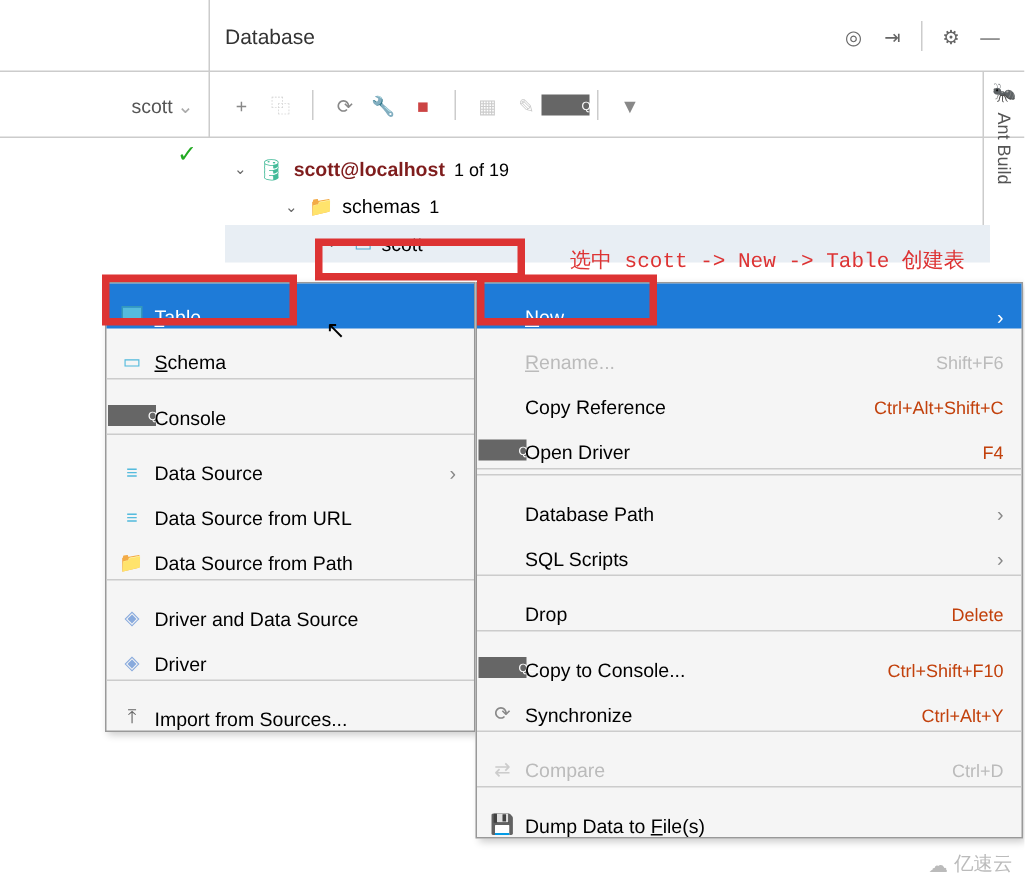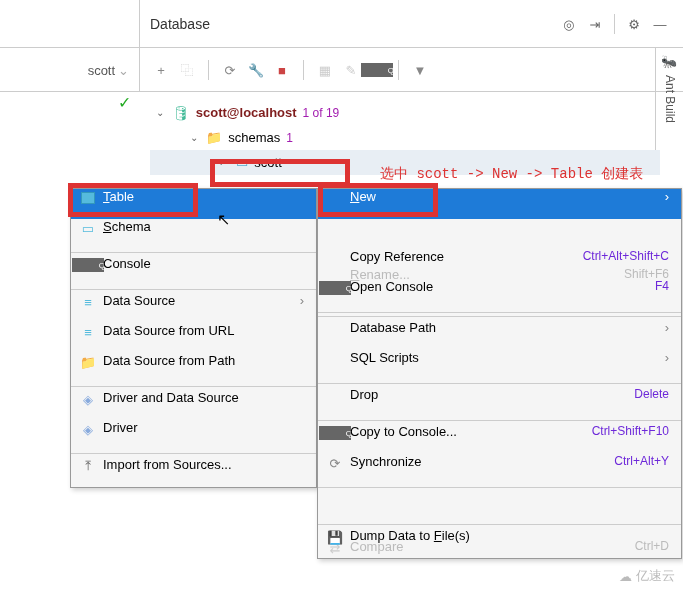--- a/index.html
+++ b/index.html
@@ -15,31 +15,31 @@
 .scott-chip { color:#555; display:flex; align-items:center; gap:3px; }
 .r2right { flex:1; height:44px; display:flex; align-items:center; padding:0 10px; gap:4px; }
 .miniicon { width:22px; height:22px; display:flex; align-items:center; justify-content:center; color:#888; }
 .check { position:absolute; left:118px; top:93px; color:#2a2; font-size:16px; }
 .tree { position:absolute; left:150px; top:100px; width:510px; }
 .trow { height:25px; display:flex; align-items:center; gap:6px; padding-left:6px; }
 .chev { width:10px; color:#666; font-size:10px; }
 .dbicon { color:#4b9; font-size:14px; }
 .foldericon { color:#5ac; font-size:13px; }
 .bold { font-weight:bold; color:#7f1d1d; }
-.gray { color:#a21caf; font-size:12px; }
+.gray { color:#000000; font-size:12px; }
 .scott-row { background:#e8eef4; }
 .redbox1 { position:absolute; left:210px; top:159px; width:140px; height:28px; border:5px solid #d33; }
 .anno { position:absolute; left:380px; top:165px; color:#d33; font-family:"Courier New",monospace; font-size:14px; }
 .menu1 { position:absolute; left:70px; top:188px; width:247px; background:#f5f5f5; border:1px solid #999; box-shadow:2px 2px 5px rgba(0,0,0,.2); }
 .menu2 { position:absolute; left:317px; top:188px; width:365px; background:#f5f5f5; border:1px solid #999; box-shadow:2px 2px 5px rgba(0,0,0,.2); }
-.mitem { height:30px; display:flex; align-items:flex-start; padding:0 12px 0 6px; }
+.mitem { height:30px; display:flex; align-items:flex-end; padding:0 12px 0 6px; }
 .mitem.sel { background:#1e7bd8; color:#fff; }
 .micon { width:22px; height:18px; display:flex; align-items:center; justify-content:center; margin-right:4px; font-size:13px; }
 .mlabel { flex:1; }
-.mshort { color:#6d28d9; font-size:12px; }
+.mshort { color:#c2410c; font-size:12px; }
 .marrow { color:#888; }
 .mitem.sel .marrow { color:#fff; }
 .mitem.dis .mlabel, .mitem.dis .mshort, .mitem.dis .micon { color:#bbb;margin-top:48px; }
 .msep { height:1px; background:#ccc; margin:3px 0; }
 .redbox2 { position:absolute; left:68px; top:183px; width:130px; height:34px; border:5px solid #d33; z-index:10; }
 .redbox3 { position:absolute; left:318px; top:183px; width:120px; height:34px; border:5px solid #d33; z-index:10; }
 .cursor { position:absolute; left:217px; top:210px; z-index:20; font-size:16px; color:#000; }
 .und { text-decoration:underline; }
 .sideright { position:absolute; right:0; top:48px; width:28px; height:120px; border-left:1px solid #ccc; display:flex; flex-direction:column; align-items:center; padding-top:6px; }
 .vtext { writing-mode:vertical-rl; font-size:12px; color:#555; margin-top:6px; }
@@ -191,21 +191,21 @@
     </div>
     <div class="mitem">
       <span class="micon"></span>
       <span class="mlabel">Copy Reference</span>
       <span class="mshort">Ctrl+Alt+Shift+C</span>
     </div>
     <div class="mitem">
       <span class="micon">
         <span class="qlicon">QL</span>
       </span>
-      <span class="mlabel">Open Console</span>
+      <span class="mlabel">Open Driver</span>
       <span class="mshort">F4</span>
     </div>
     <div class="msep"></div>
     <div class="msep"></div>
     <div class="mitem">
       <span class="micon"></span>
       <span class="mlabel">Database Path</span>
       <span class="marrow">›</span>
     </div>
     <div class="mitem">

